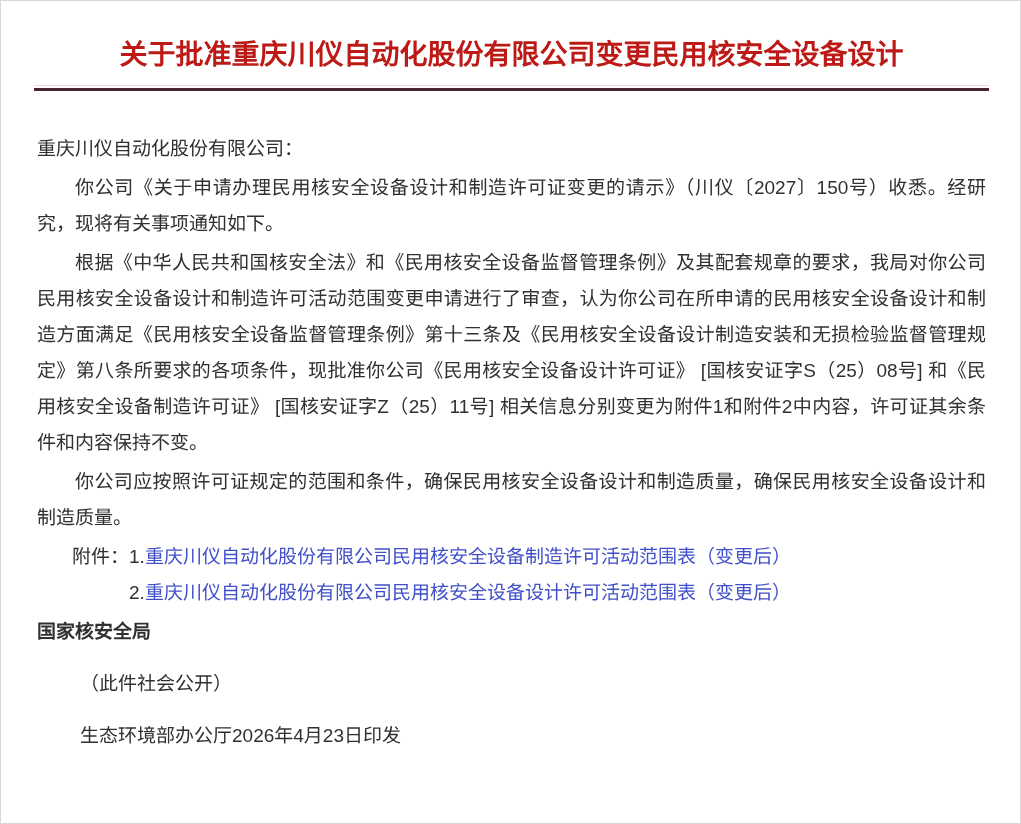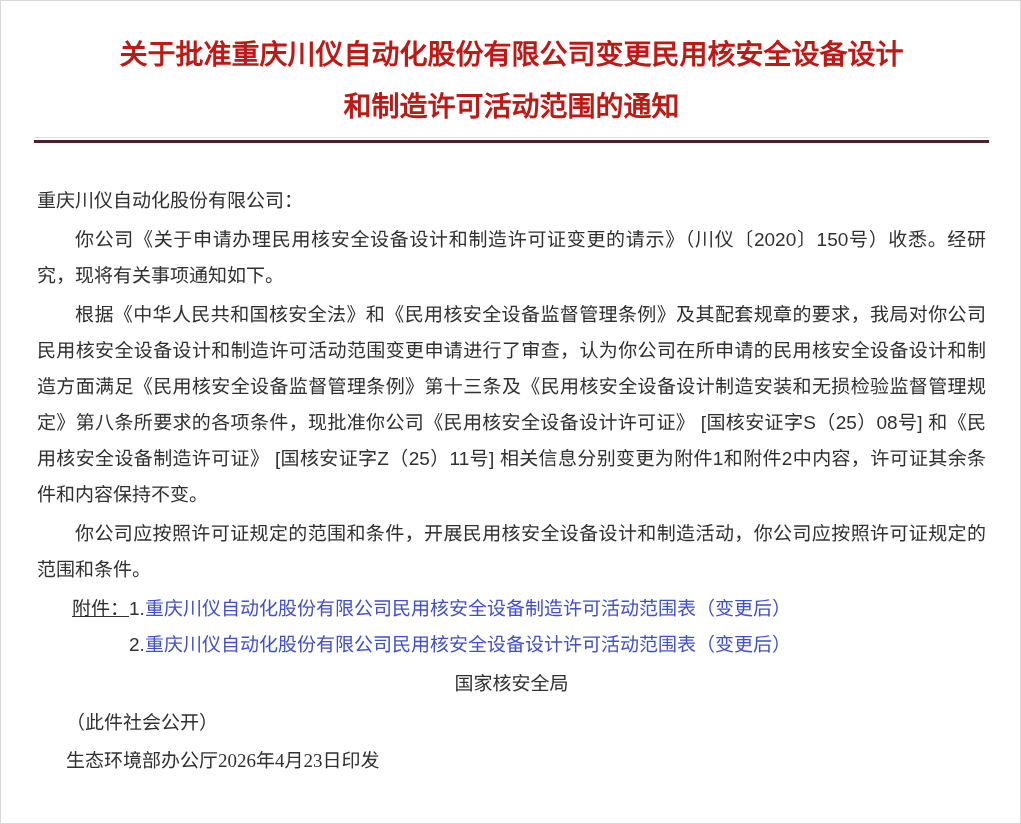--- a/index.html
+++ b/index.html
@@ -36,53 +36,52 @@
   .body-text{
     margin-top:40px;
     font-size:19px;
     line-height:36px;
     text-align:justify;
   }
   .body-text p{margin:3px;}
   .para{text-indent:2em;}
   .salutation{text-indent:0;}
   .attachments{display:flex;align-items:flex-start;}
-  .attach-label{margin-left:2em;white-space:pre;flex:0 0 auto;text-decoration:underline;}
+  .attach-label{margin-left:2em;white-space:pre;flex:0 0 auto;}
   .attach-items{flex:1 1 auto;min-width:0;}
   .attach-num{color:var(--body-text);}
   .attach-link{color:var(--link-blue);text-decoration:none;cursor:pointer;}
-  .signature{text-align:center;}
+  .signature{text-align:left;font-weight:bold;}
   .footer-block{padding-left:30px;}
-  .footer-block p{margin:2px;text-indent:0;font-family:Liberation Serif, serif;}
+  .footer-block p{margin:16px;text-indent:0;}
 </style>
 </head>
 <body>
 
 <div class="page">
 
   <h1 class="doc-title">
     <div>关于批准重庆川仪自动化股份有限公司变更民用核安全设备设计</div>
-    <div>和制造许可活动范围的通知</div>
   </h1>
 
   <div class="divider">
     <div class="divider-pink"></div>
     <div class="divider-gap"></div>
     <div class="divider-dark"></div>
   </div>
 
   <div class="body-text">
 
     <p class="salutation">重庆川仪自动化股份有限公司：</p>
 
-    <p class="para">你公司《关于申请办理民用核安全设备设计和制造许可证变更的请示》（川仪〔2020〕150号）收悉。经研究，现将有关事项通知如下。</p>
+    <p class="para">你公司《关于申请办理民用核安全设备设计和制造许可证变更的请示》（川仪〔2027〕150号）收悉。经研究，现将有关事项通知如下。</p>
 
     <p class="para">根据《中华人民共和国核安全法》和《民用核安全设备监督管理条例》及其配套规章的要求，我局对你公司民用核安全设备设计和制造许可活动范围变更申请进行了审查，认为你公司在所申请的民用核安全设备设计和制造方面满足《民用核安全设备监督管理条例》第十三条及《民用核安全设备设计制造安装和无损检验监督管理规定》第八条所要求的各项条件，现批准你公司《民用核安全设备设计许可证》 [国核安证字S（25）08号] 和《民用核安全设备制造许可证》 [国核安证字Z（25）11号] 相关信息分别变更为附件1和附件2中内容，许可证其余条件和内容保持不变。</p>
 
-    <p class="para">你公司应按照许可证规定的范围和条件，开展民用核安全设备设计和制造活动，你公司应按照许可证规定的范围和条件。</p>
+    <p class="para">你公司应按照许可证规定的范围和条件，确保民用核安全设备设计和制造质量，确保民用核安全设备设计和制造质量。</p>
 
     <div class="attachments">
       <span class="attach-label">附件：</span>
       <div class="attach-items">
         <div>
           <span class="attach-num">1.</span><a class="attach-link">重庆川仪自动化股份有限公司民用核安全设备制造许可活动范围表（变更后）</a>
         </div>
         <div>
           <span class="attach-num">2.</span><a class="attach-link">重庆川仪自动化股份有限公司民用核安全设备设计许可活动范围表（变更后）</a>
         </div>

